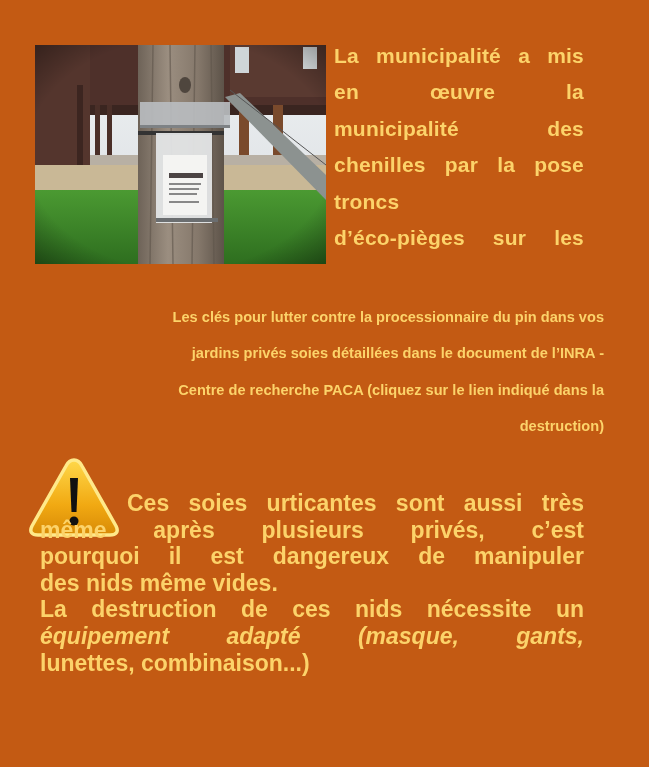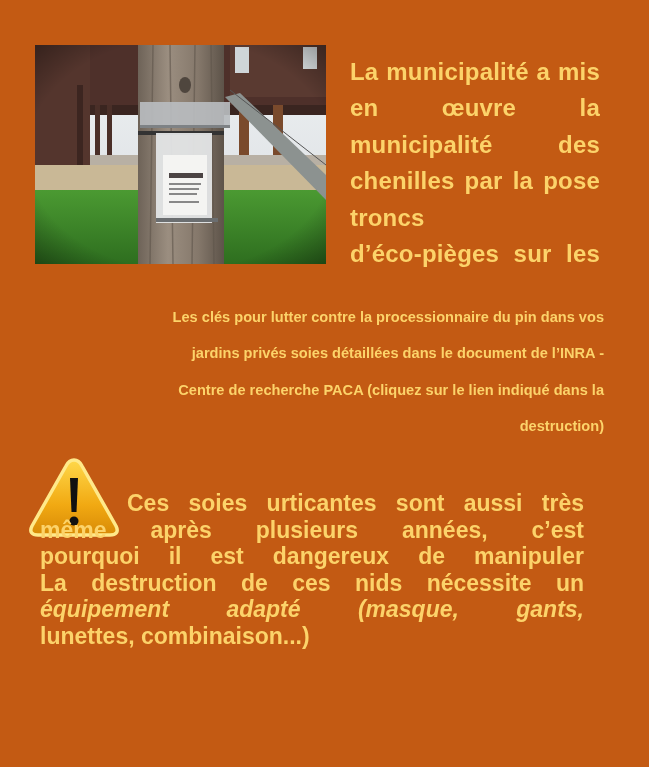--- a/index.html
+++ b/index.html
@@ -30,23 +30,23 @@
     overflow: hidden;
     background: #3a2a25;
   }
   .photo svg { display: block; width: 100%; height: 100%; }
 
   
   .top-text {
     position: absolute;
     left: 334px; top: 38px;
     width: 250px;
-    margin: 16px;
+    margin: 0;
     font-weight: bold;
-    font-size: 24px;
+    font-size: 21px;
     line-height: 36.4px;
     text-align: justify;
     text-align-last: left;
     letter-spacing: 0.2px;
   }
   .top-text .line {
     display: block;
     text-align: justify;
     text-align-last: justify;
     white-space: nowrap;
@@ -194,20 +194,21 @@
         </linearGradient>
       </defs>
       <path d="M47 4 C51 4 53 6 55 10 L89 70 C92 76 89 79 83 79 L11 79 C5 79 2 76 5 70 L39 10 C41 6 43 4 47 4 Z" fill="url(#wfill)" stroke="#ffe98a" stroke-width="3.5" stroke-linejoin="round"></path>
       <path d="M43 22 L51 22 L49.5 56 L44.5 56 Z" fill="#111"></path>
       <circle cx="47" cy="65" r="4.5" fill="#111"></circle>
     </svg>
   </div>
 
   <p class="warn-text">
     <span class="line indent" style="white-space: normal;">Ces  soies urticantes sont aussi très</span>
-    <span class="line" style="white-space: normal;">même après plusieurs années, c’est</span>
+    <span class="line" style="white-space: normal;">même après plusieurs privés, c’est</span>
     <span class="line" style="white-space: normal;">pourquoi il est dangereux de manipuler</span>
+    <span class="line left">des nids même vides.</span>
     <span class="line" style="white-space: normal;">La destruction de ces nids nécessite un</span>
     <span class="line" style="white-space: normal; font-style: italic;">équipement adapté (masque, gants,</span>
     <span class="line left">lunettes, combinaison...)</span>
   </p>
 
 </div>
 
 </body></html>

